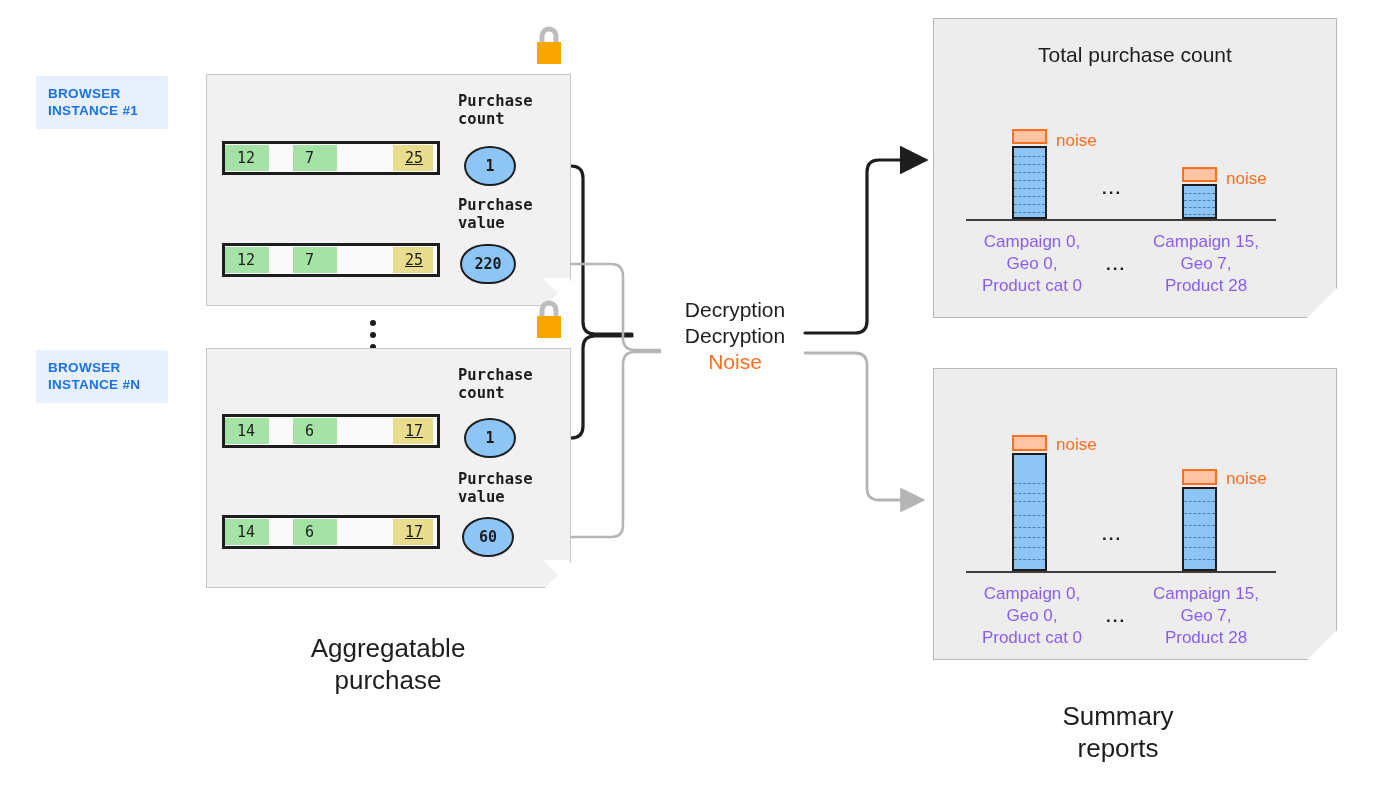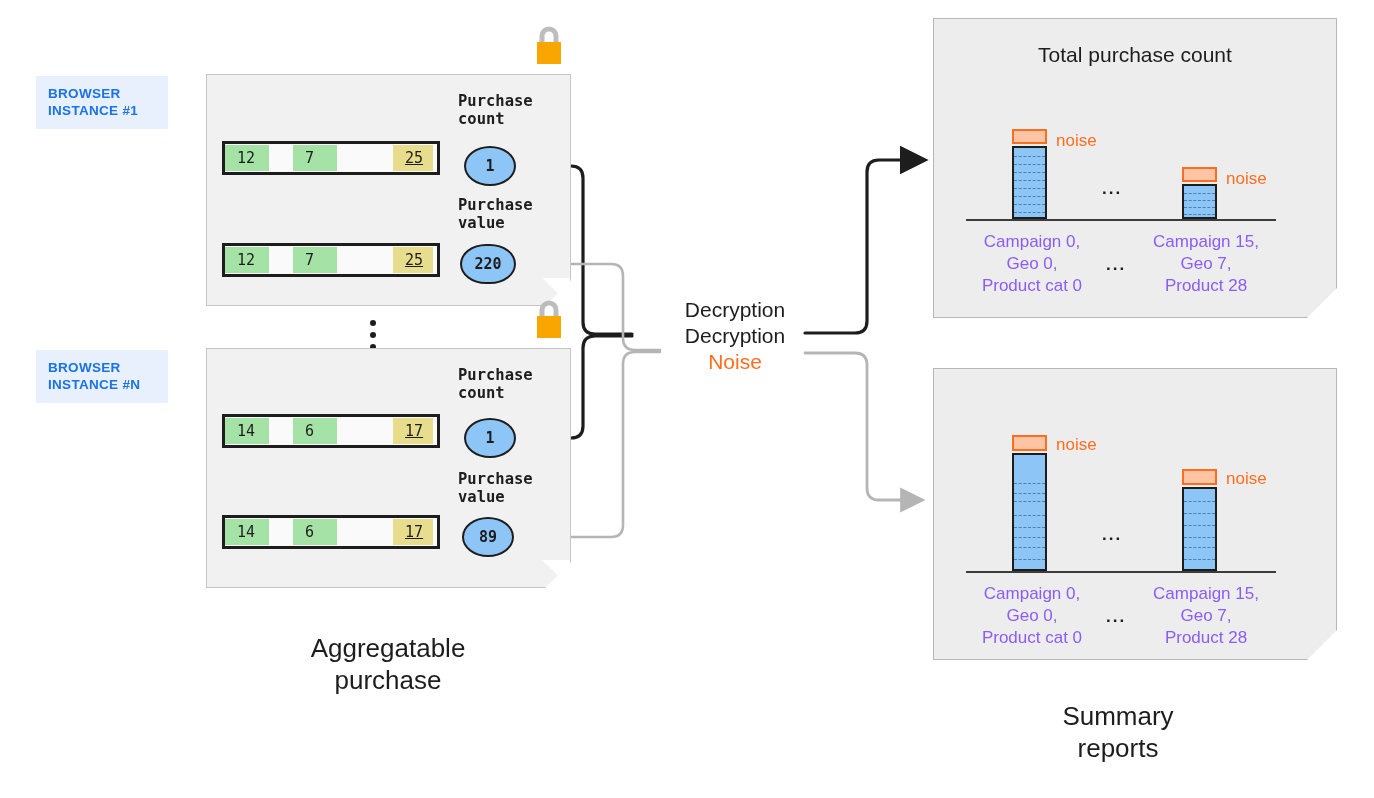--- a/index.html
+++ b/index.html
@@ -251,21 +251,21 @@
     <div class="cell spacer" style="width:56px;"></div>
     <div class="cell yellow" style="width:40px;">17</div>
   </div>
 
   <div class="metric-label" style="left:458px;top:366px;">Purchase
 count</div>
   <div class="bubble" style="left:464px;top:418px;">1</div>
 
   <div class="metric-label" style="left:458px;top:470px;">Purchase
 value</div>
-  <div class="bubble" style="left:462px;top:517px;">89</div>
+  <div class="bubble" style="left:462px;top:517px;">60</div>
 
   <div class="center-text" style="left:655px;top:297px;width:160px;">
     <div>Decryption</div>
     <div>Decryption</div>
     <div class="noise">Noise</div>
   </div>
 
   <div class="sum-card" style="left:933px;top:18px;width:404px;height:300px;">
 
     <div class="sum-title">Total purchase count</div>

